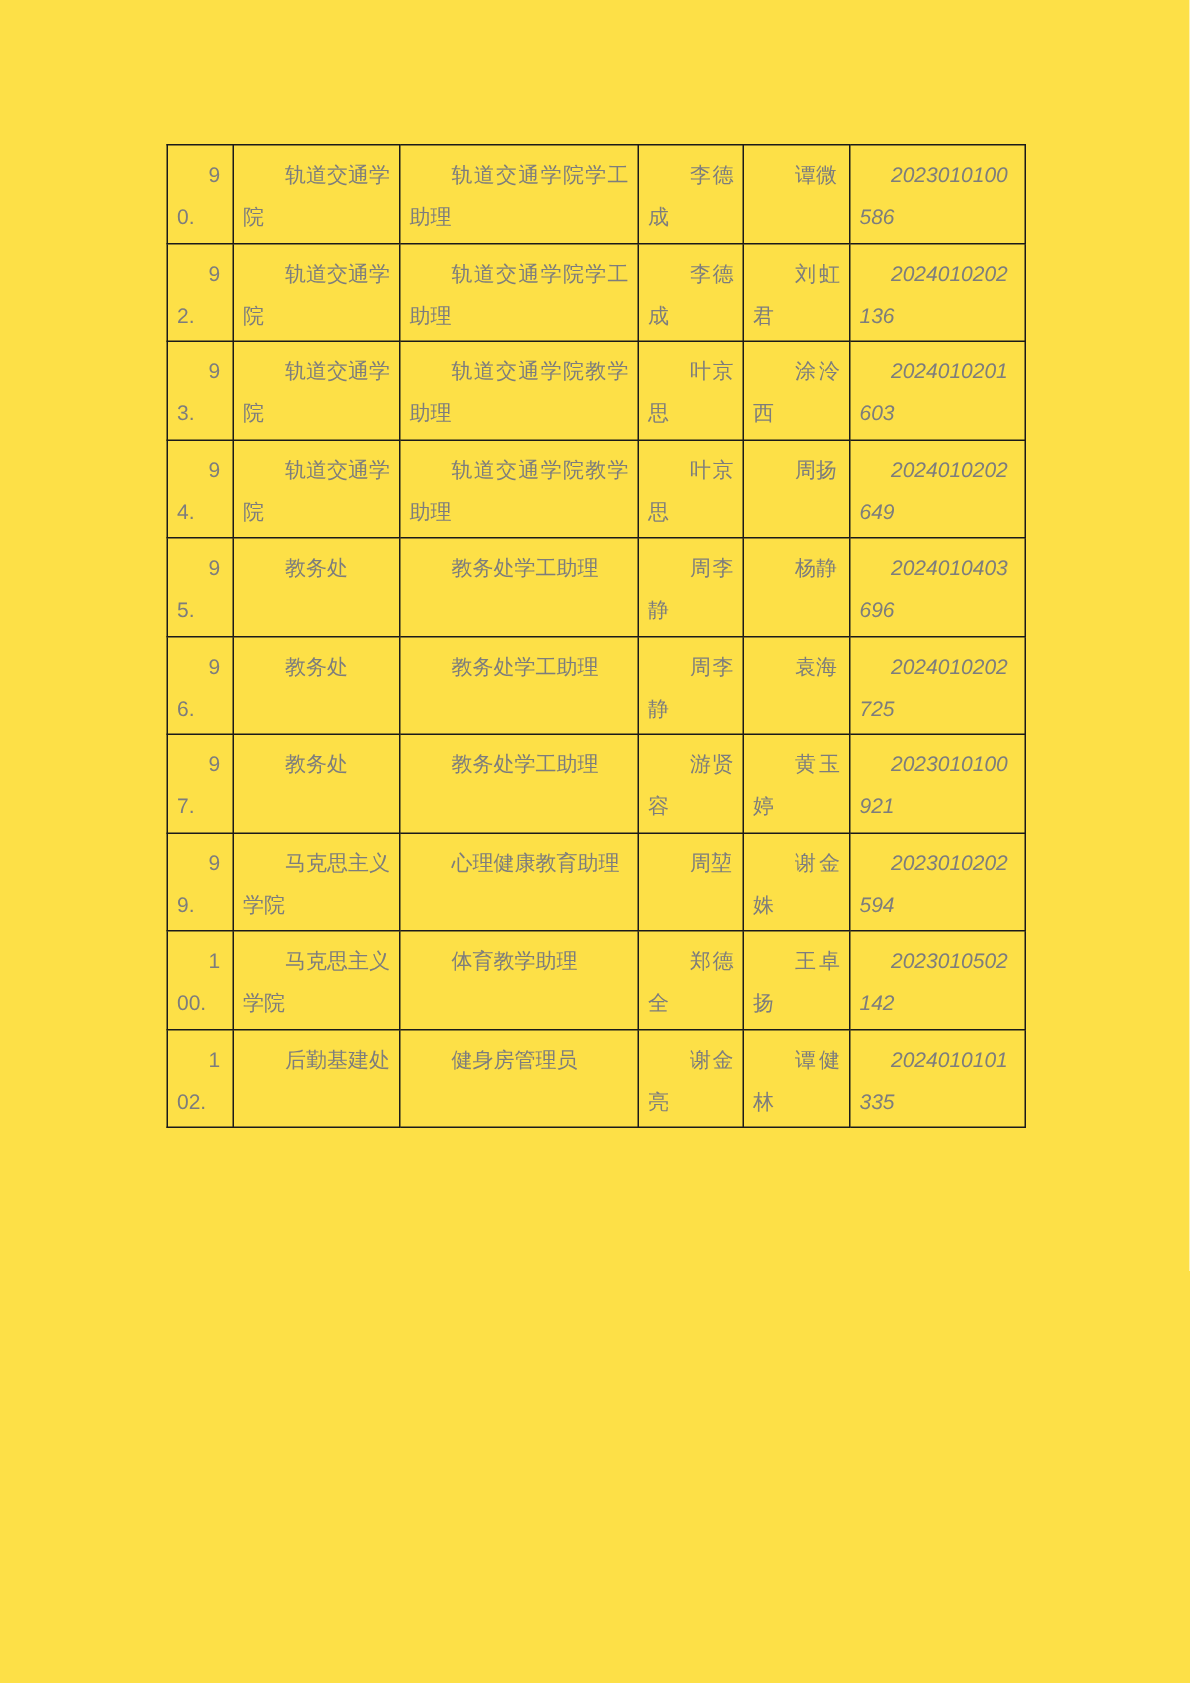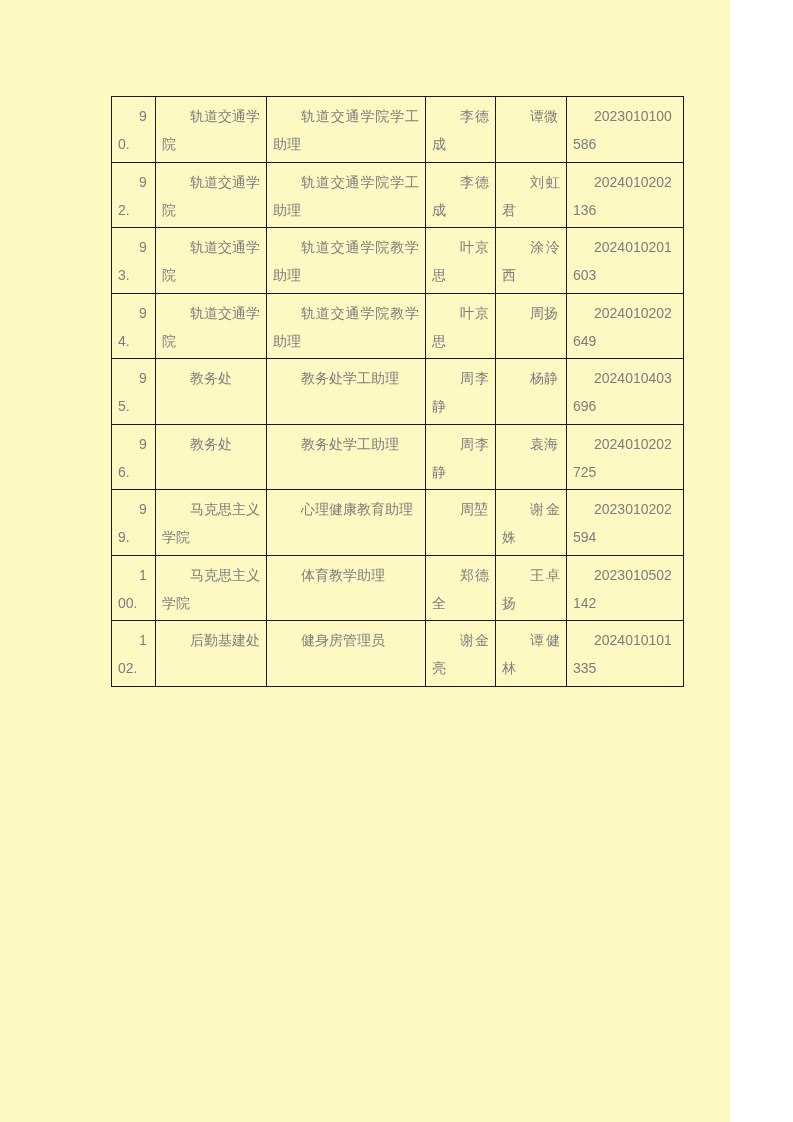--- a/index.html
+++ b/index.html
@@ -2,23 +2,23 @@
 <html><head>
 <meta charset="utf-8">
 <style>
   html, body {
     margin: 0;
     padding: 0;
     background: #ffffff;
   }
   .page {
     position: relative;
-    width: 730px;
+    width: 793px;
     height: 1122px;
-    background: #fef9c3;
+    background: #fde047;
     overflow: hidden;
     font-family: "Liberation Sans", sans-serif;
   }
   table.roster {
     position: absolute;
     left: 111px;
     top: 96px;
     border-collapse: collapse;
     table-layout: fixed;
     width: 572px;
@@ -40,21 +40,21 @@
   table.roster p {
     margin: 0;
     font-size: 14px;
     line-height: 28px;
     color: #7d7d7d;
     text-align: justify;
     word-break: break-all;
     text-indent: 2em;
   }
   td.c-no p { text-indent: 1.5em; }
-  td.c-id p { text-indent: 1.5em; }
+  td.c-id p { text-indent: 1.5em; font-style: italic; }
 </style>
 </head>
 <body>
 
 <div class="page">
   <table class="roster">
     <colgroup>
       <col class="c-no">
         <col class="c-dept">
         <col class="c-pos">
@@ -178,20 +178,40 @@
           </td>
         <td class="c-n2">
             <p>袁海</p>
           </td>
         <td class="c-id">
             <p>2024010202725</p>
           </td>
       </tr>
       <tr>
         <td class="c-no">
+            <p>97.</p>
+          </td>
+        <td class="c-dept">
+            <p>教务处</p>
+          </td>
+        <td class="c-pos">
+            <p>教务处学工助理</p>
+          </td>
+        <td class="c-n1">
+            <p>游贤容</p>
+          </td>
+        <td class="c-n2">
+            <p>黄玉婷</p>
+          </td>
+        <td class="c-id">
+            <p>2023010100921</p>
+          </td>
+      </tr>
+      <tr>
+        <td class="c-no">
             <p>99.</p>
           </td>
         <td class="c-dept">
             <p>马克思主义学院</p>
           </td>
         <td class="c-pos">
             <p>心理健康教育助理</p>
           </td>
         <td class="c-n1">
             <p>周堃</p>

